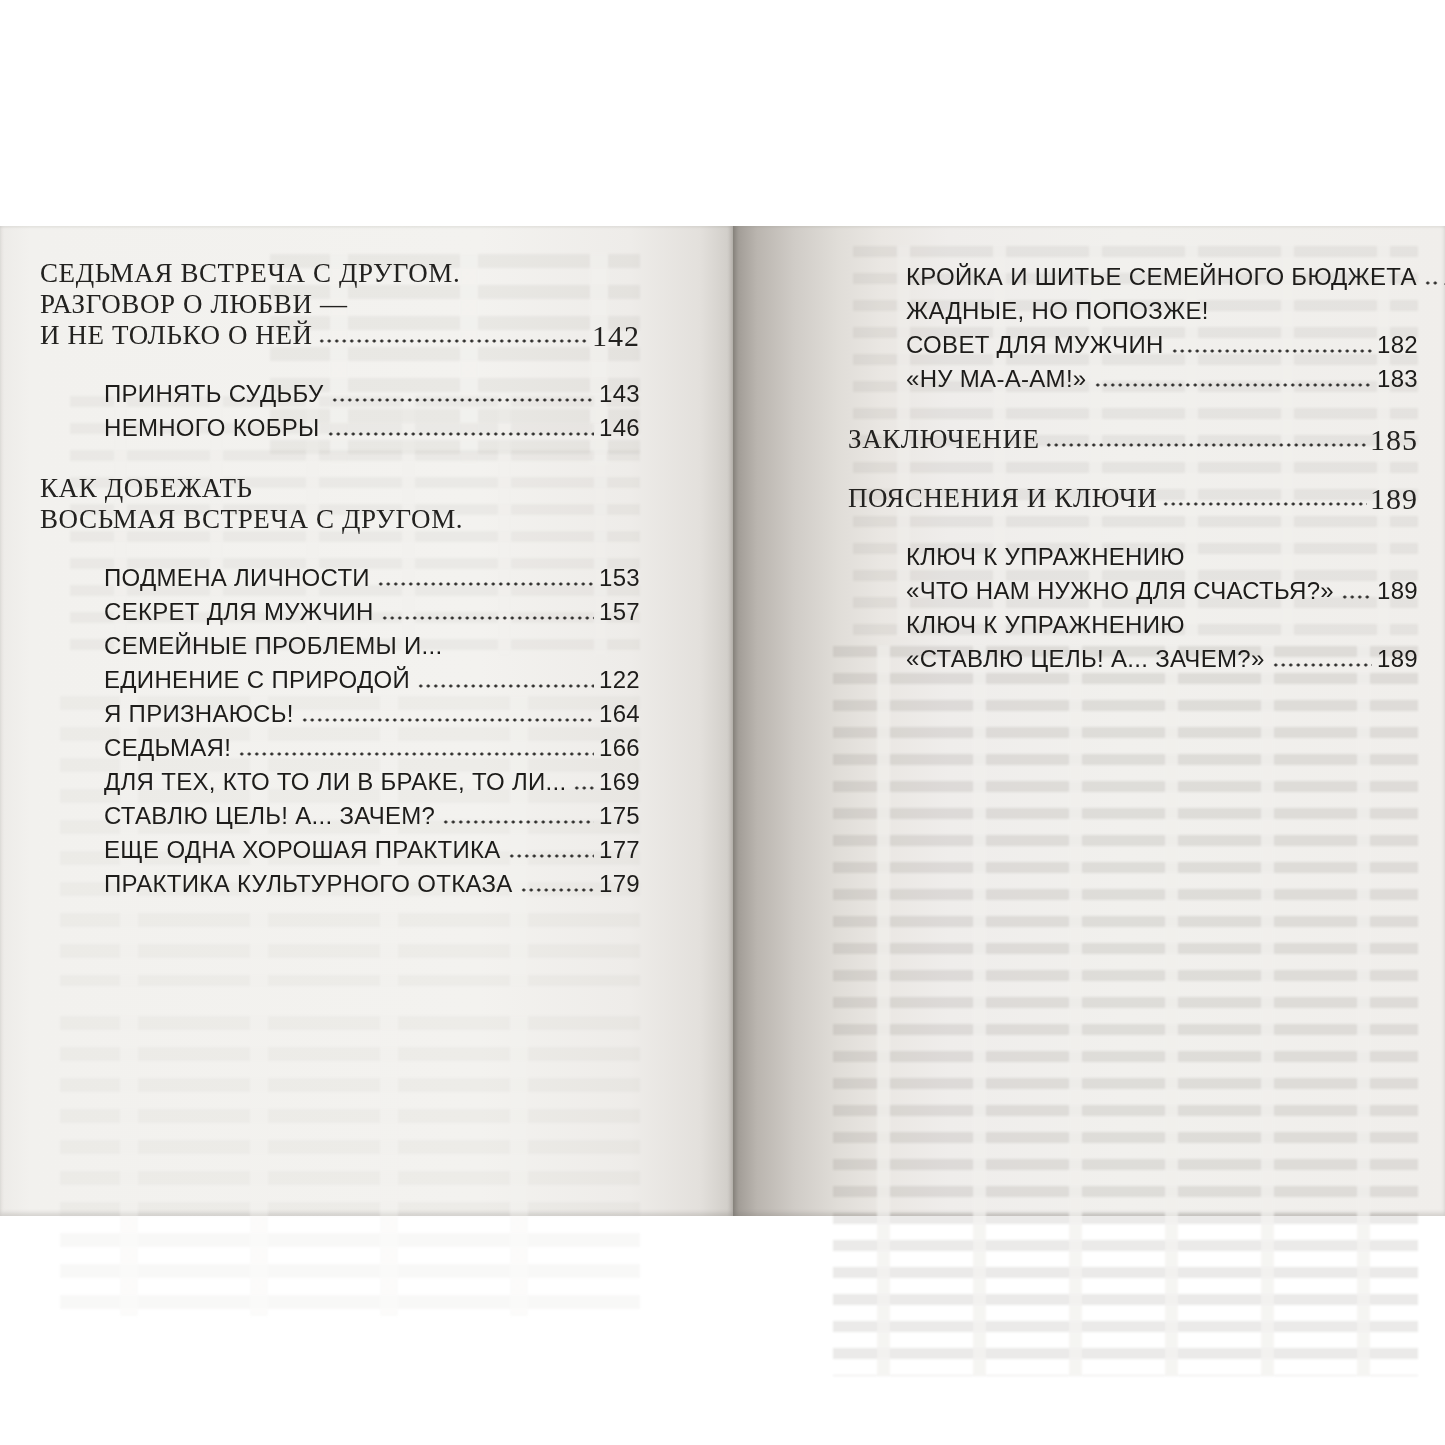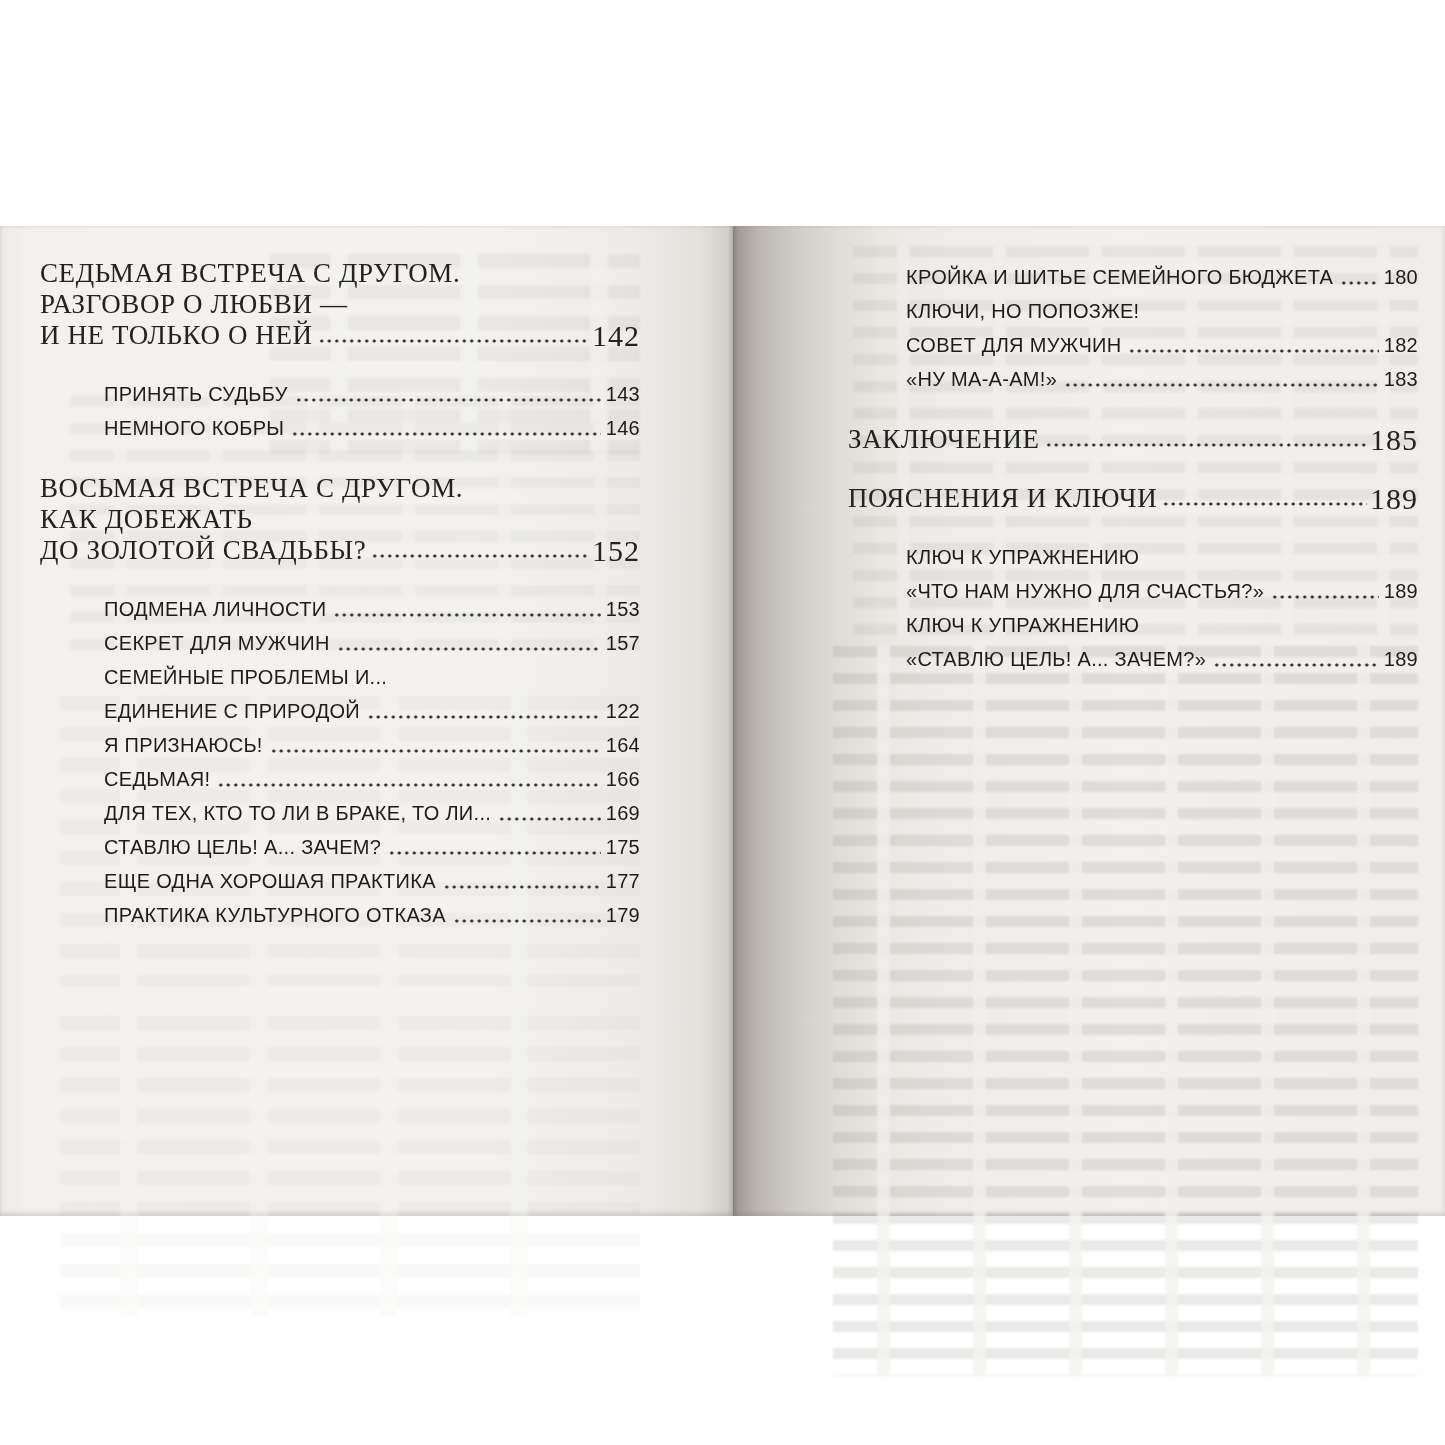--- a/index.html
+++ b/index.html
@@ -24,21 +24,21 @@
   .ghost.faint{opacity:0.55;}
 
   .content{position:absolute;}
   .content-left{left:40px;top:32px;width:600px;}
   .content-right{left:115px;top:34px;width:570px;}
 
   .entry{margin:0;}
   .entry.chapter{font-family:"Liberation Serif","DejaVu Serif",serif;font-size:27px;line-height:31px;
                  letter-spacing:0.6px;color:#232220;margin:28px 0 26px;}
   .entry.chapter .pagenum{font-size:30px;letter-spacing:1px;}
-  .entry.sub{font-size:20px;line-height:34px;letter-spacing:0.3px;color:#1d1c1a;padding-left:64px;}
+  .entry.sub{font-size:24px;line-height:34px;letter-spacing:0.3px;color:#1d1c1a;padding-left:64px;}
   .content-right .entry.sub{padding-left:58px;}
   .entry:first-child{margin-top:0;}
 
   .line{display:flex;align-items:flex-end;}
   .label{white-space:nowrap;}
   .leader{flex:1 1 auto;min-width:14px;align-self:stretch;margin:0 5px 0 7px;
     background-image:radial-gradient(circle,#2f2e2c 1.3px,rgba(0,0,0,0) 1.8px);
     background-size:7.5px 6px;background-repeat:repeat-x;
     background-position:left bottom 8px;}
   .entry.chapter .leader{background-position:left bottom 7px;margin:0 3px 0 5px;}
@@ -78,29 +78,24 @@
           </div>
           <div class="entry sub">
             <div class="line">
               <span class="label">НЕМНОГО КОБРЫ</span>
               <span class="leader"></span>
               <span class="pagenum">146</span>
             </div>
           </div>
           <div class="entry chapter">
             <div class="line">
+              <span class="label">КАК ДОБЕЖАТЬ</span>
+            </div>
+            <div class="line">
               <span class="label">ВОСЬМАЯ ВСТРЕЧА С ДРУГОМ.</span>
-            </div>
-            <div class="line">
-              <span class="label">КАК ДОБЕЖАТЬ</span>
-            </div>
-            <div class="line">
-              <span class="label">ДО ЗОЛОТОЙ СВАДЬБЫ?</span>
-              <span class="leader"></span>
-              <span class="pagenum">152</span>
             </div>
           </div>
           <div class="entry sub">
             <div class="line">
               <span class="label">ПОДМЕНА ЛИЧНОСТИ</span>
               <span class="leader"></span>
               <span class="pagenum">153</span>
             </div>
           </div>
           <div class="entry sub">
@@ -171,21 +166,21 @@
       <div class="content content-right">
           <div class="entry sub">
             <div class="line">
               <span class="label">КРОЙКА И ШИТЬЕ СЕМЕЙНОГО БЮДЖЕТА</span>
               <span class="leader"></span>
               <span class="pagenum">180</span>
             </div>
           </div>
           <div class="entry sub">
             <div class="line">
-              <span class="label">КЛЮЧИ, НО ПОПОЗЖЕ!</span>
+              <span class="label">ЖАДНЫЕ, НО ПОПОЗЖЕ!</span>
             </div>
             <div class="line">
               <span class="label">СОВЕТ ДЛЯ МУЖЧИН</span>
               <span class="leader"></span>
               <span class="pagenum">182</span>
             </div>
           </div>
           <div class="entry sub">
             <div class="line">
               <span class="label">«НУ МА-А-АМ!»</span>

